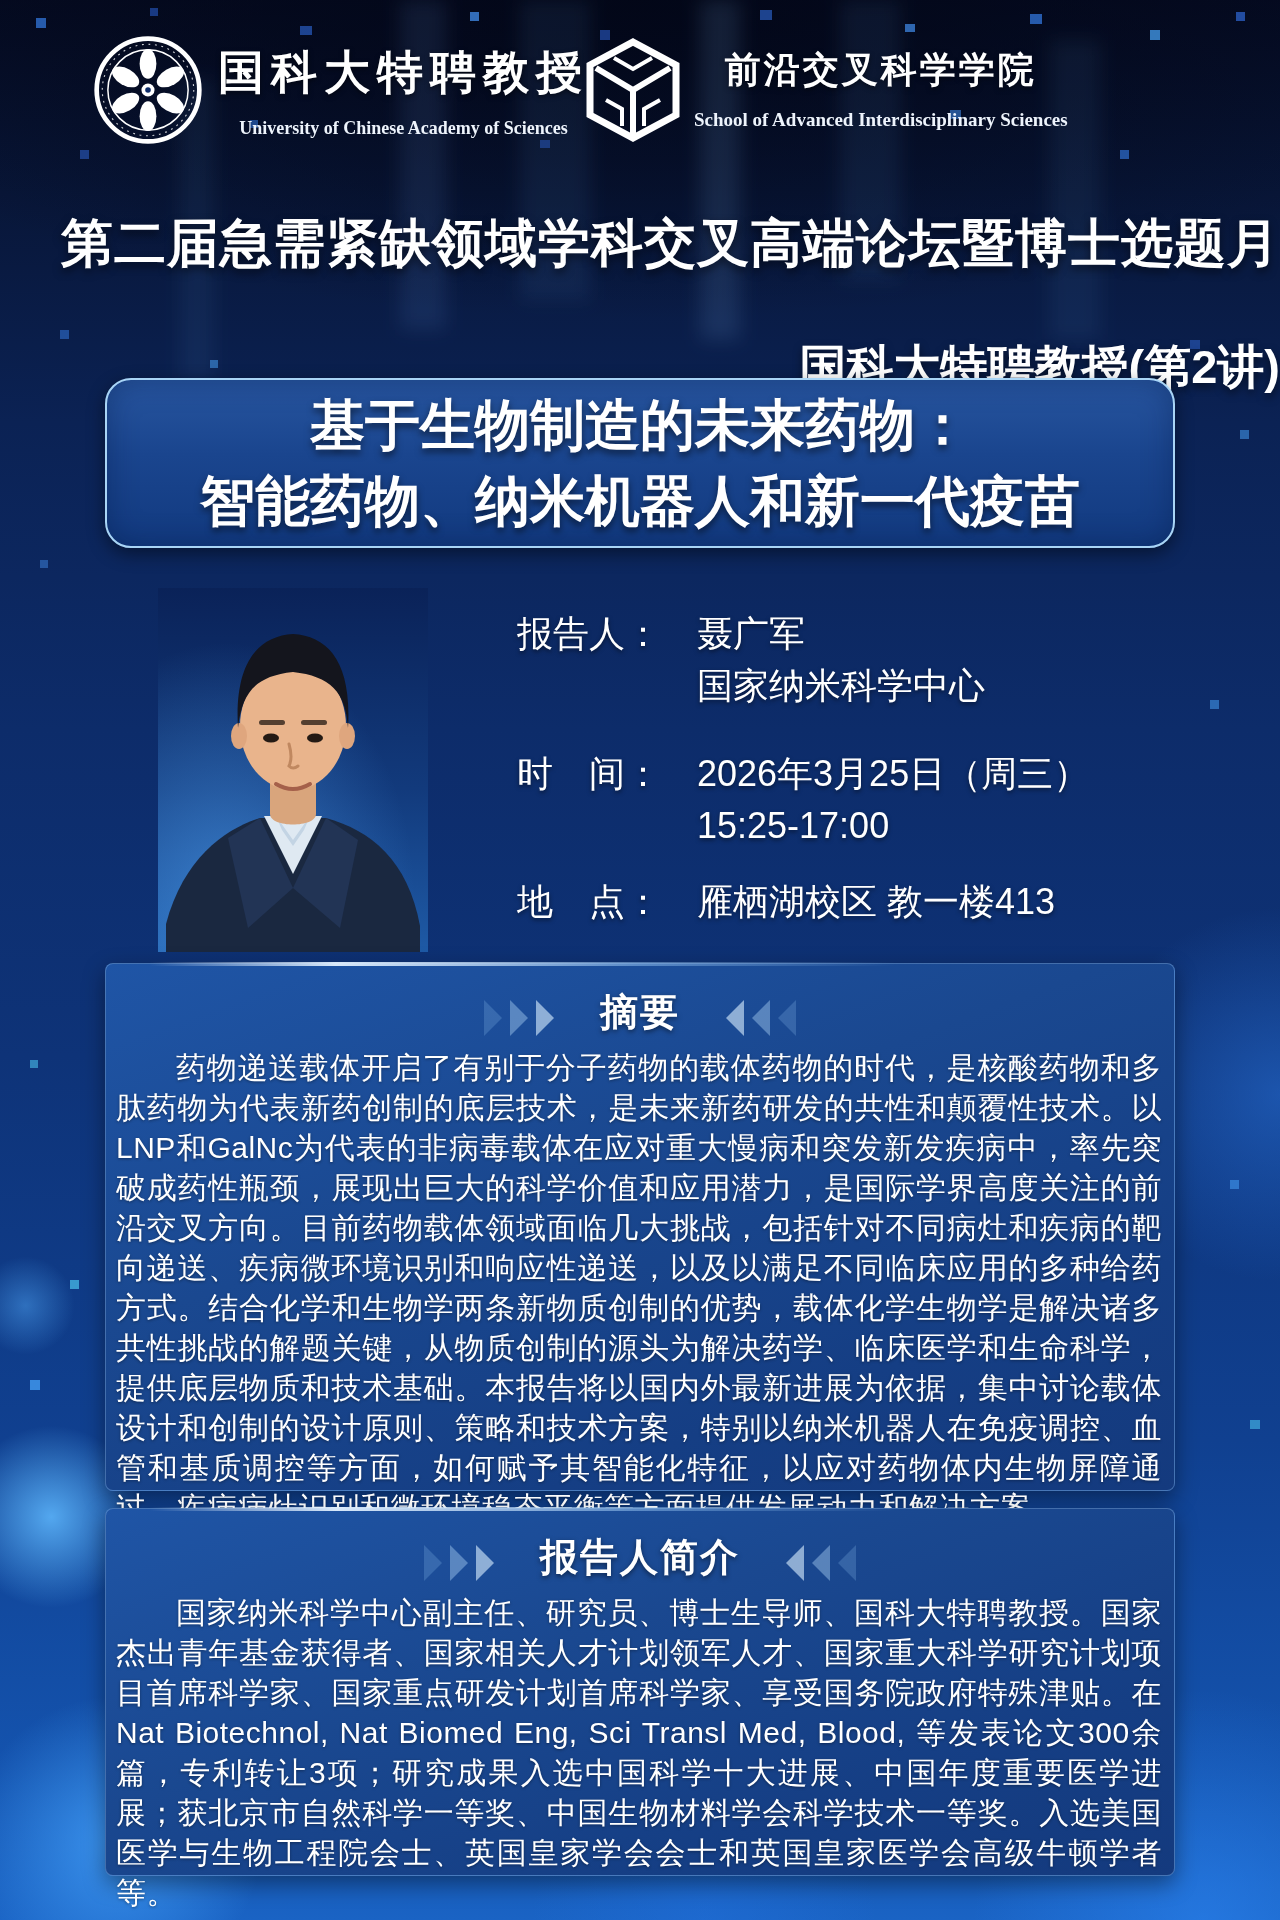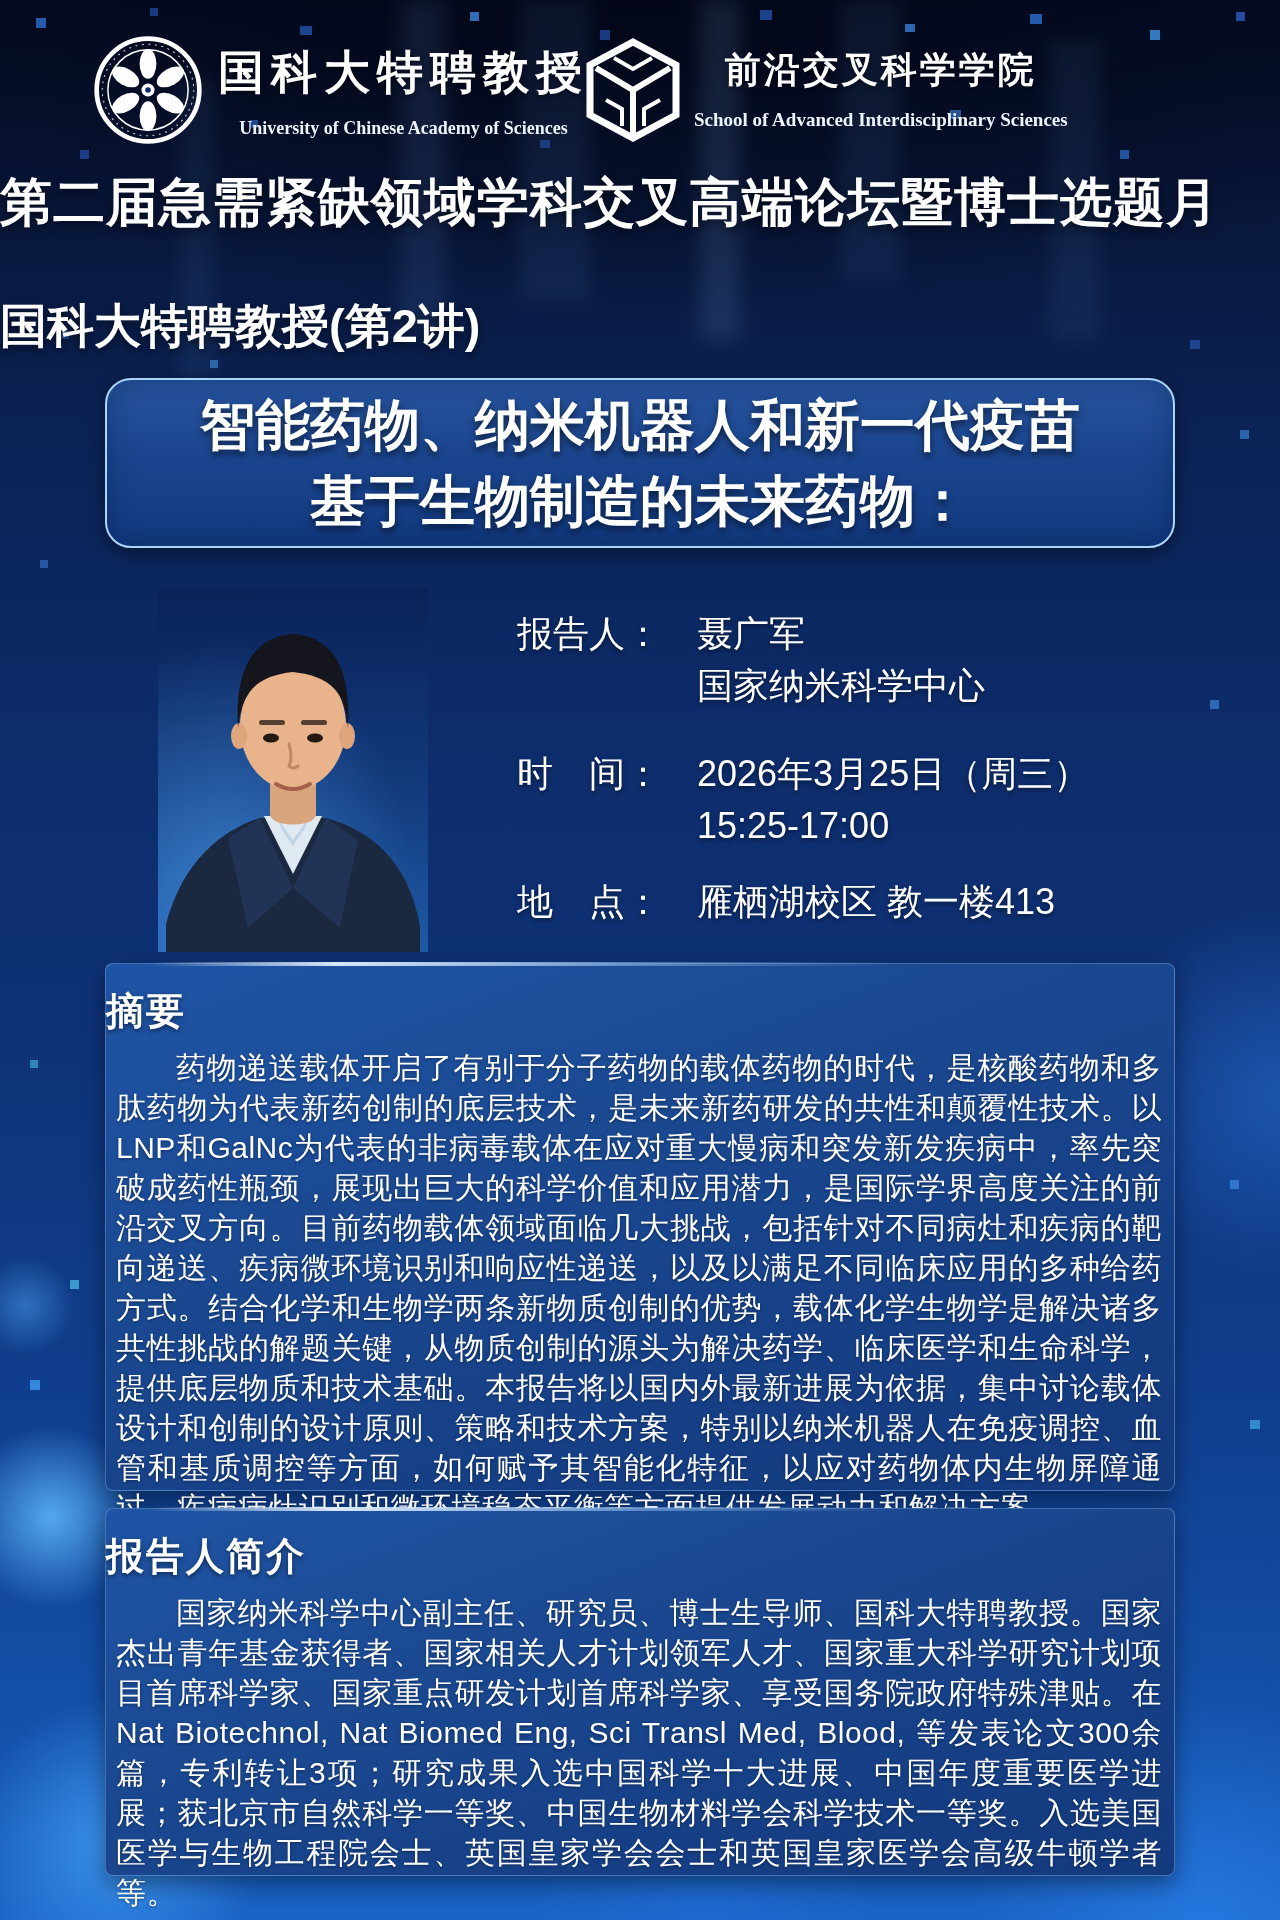--- a/index.html
+++ b/index.html
@@ -32,22 +32,22 @@
   .logo-cn { color:#fff; font-weight:700; text-shadow:0 2px 5px rgba(0,0,0,.5); white-space:nowrap; }
   .logo-ucas .logo-cn { font-size:46px; letter-spacing:7px; }
   .logo-sais .logo-cn { font-size:36px; letter-spacing:3px; }
   .logo-en { font-family:"Liberation Serif","DejaVu Serif",serif; font-weight:700;
              color:#eef4fc; white-space:nowrap; margin-top:14px; }
   .logo-ucas .logo-en { font-size:18px; }
   .logo-sais .logo-en { font-size:19px; }
 
   
   .forum-t1, .forum-t2 {
-    position:absolute; left:0; width:1280px; text-align:left; font-weight:700;
-    color:#fff; text-shadow:0 4px 8px rgba(0,0,0,.55); white-space:nowrap;
+    position:absolute; left:0; width:1280px; text-align:right; font-weight:700;
+    color:#fff; text-shadow:0 4px 8px rgba(0,0,0,.55); white-space:nowrap;margin-top:41px;
   }
   .forum-t1 { top:168px; font-size:52px; letter-spacing:1px; }
   .forum-t2 { top:295px; font-size:47px; }
 
   
   .lecture-box {
     position:absolute; left:105px; top:378px; width:1070px; height:170px;
     border:2px solid #a9d5f6; border-radius:26px;
     background:linear-gradient(180deg,#27559f 0%,#1a458e 45%,#123a80 100%);
     box-shadow:0 6px 18px rgba(0,0,0,.45), inset 0 0 30px rgba(0,20,60,.35);
@@ -75,22 +75,22 @@
     background:linear-gradient(160deg,#1f55a6 0%,#1a4890 40%,#153e84 75%,#143a7e 100%);
     box-shadow:0 8px 22px rgba(0,0,0,.4);
   }
   .panel::before {
     content:""; position:absolute; top:-2px; left:4%; width:70%; height:4px;
     background:linear-gradient(90deg,rgba(190,225,255,0),rgba(225,240,255,.95) 25%,rgba(170,215,255,.45) 65%,rgba(170,215,255,0));
     border-radius:2px;
   }
   .panel-abstract { top:963px; height:528px; }
   .panel-bio { top:1508px; height:368px; }
-  .panel-head { display:flex; justify-content:center; align-items:flex-start; gap:34px;
-                margin-top:20px; height:54px;flex-direction:column; }
+  .panel-head { display:flex; justify-content:center; align-items:flex-end; gap:34px;
+                margin-top:20px; height:54px; }
   .panel-title { font-size:38px; font-weight:700; letter-spacing:2px;
                  text-shadow:0 2px 5px rgba(0,0,0,.5); white-space:nowrap; }
   .chev { width:84px; height:40px; opacity:.8; }
   .panel-body { margin-top:10px; padding:0 12px 0 10px; font-size:30px; line-height:40px;
                 text-indent:2em; letter-spacing:.5px; text-align:justify;
                 text-shadow:0 1px 3px rgba(0,0,0,.4); }
 </style>
 </head>
 <body>
 
@@ -178,22 +178,22 @@
       <div class="logo-cn">前沿交叉科学学院</div>
       <div class="logo-en">School of Advanced Interdisciplinary Sciences</div>
     </div>
   </div>
 </div>
 
 <div class="forum-t1">第二届急需紧缺领域学科交叉高端论坛暨博士选题月</div>
 <div class="forum-t2">国科大特聘教授(第2讲)</div>
 
 <div class="lecture-box">
+  <div class="lecture-line">基于生物制造的未来药物：</div>
   <div class="lecture-line">智能药物、纳米机器人和新一代疫苗</div>
-  <div class="lecture-line">基于生物制造的未来药物：</div>
 </div>
 
 <div class="photo">
   <svg width="270" height="364" viewBox="0 0 270 364">
     <defs>
       <linearGradient id="pbg" x1="0" y1="0" x2="0" y2="1">
         <stop offset="0" stop-color="#0a2258"></stop>
         <stop offset=".55" stop-color="#123a7c"></stop>
         <stop offset="1" stop-color="#1e5aa6"></stop>
       </linearGradient>

